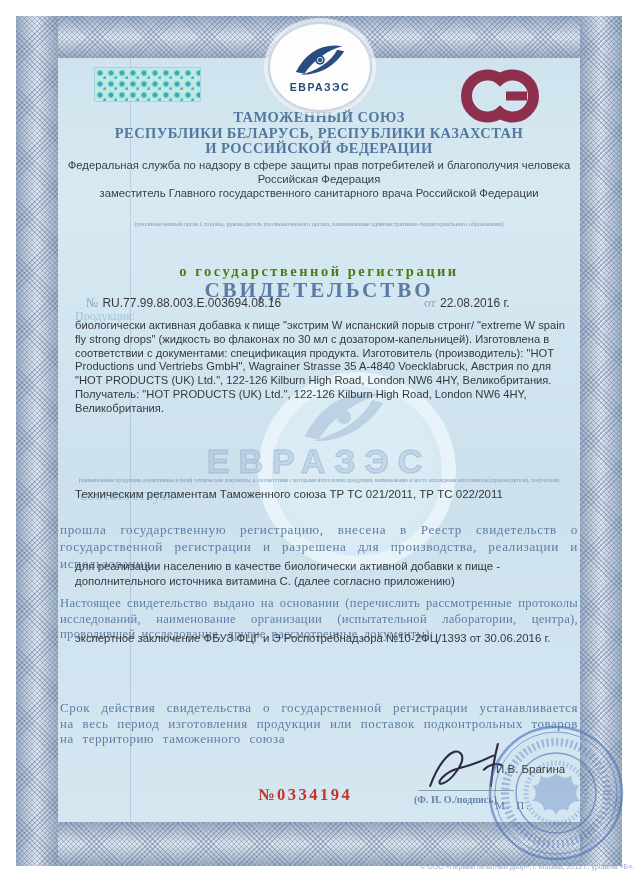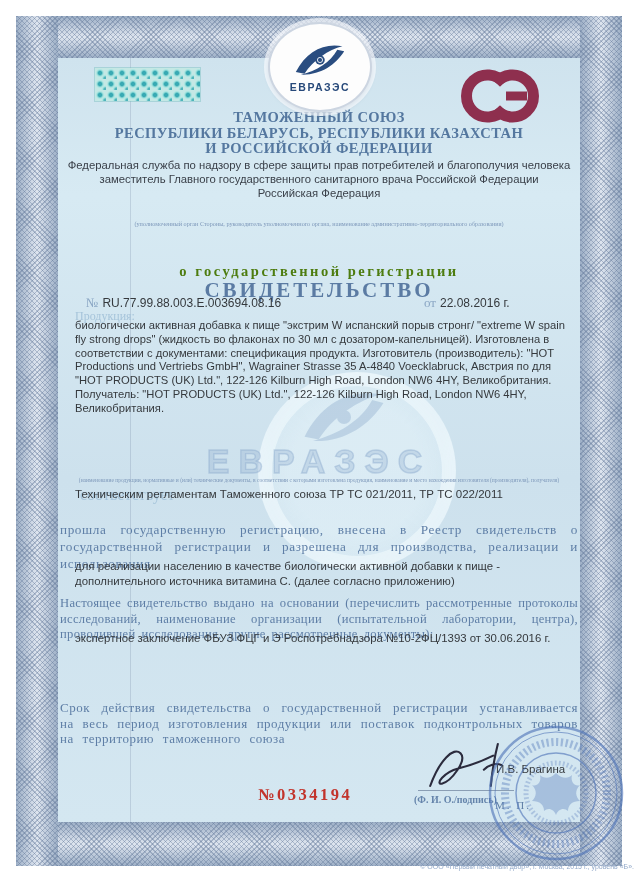--- a/index.html
+++ b/index.html
@@ -192,22 +192,22 @@
     <path d="M56 28 H77" fill="none" stroke="#8e2f4e" stroke-width="9"></path>
   </svg>
 
   <div class="union">
     <div>ТАМОЖЕННЫЙ СОЮЗ</div>
     <div>РЕСПУБЛИКИ БЕЛАРУСЬ, РЕСПУБЛИКИ КАЗАХСТАН</div>
     <div>И РОССИЙСКОЙ ФЕДЕРАЦИИ</div>
   </div>
   <div class="authority">
     <div>Федеральная служба по надзору в сфере защиты прав потребителей и благополучия человека</div>
+    <div>Российская Федерация</div>
     <div>заместитель Главного государственного санитарного врача Российской Федерации</div>
-    <div>Российская Федерация</div>
   </div>
   <div class="caption caption1">(уполномоченный орган Стороны, руководитель уполномоченного органа, наименование административно-территориального образования)</div>
 
   <div class="title-main">СВИДЕТЕЛЬСТВО</div>
   <div class="title-sub">о государственной регистрации</div>
 
   <div class="numrow">
     <div class="num-left">
       <span class="flabel">№</span>
       <span class="typed numval">RU.77.99.88.003.Е.003694.08.16</span>

